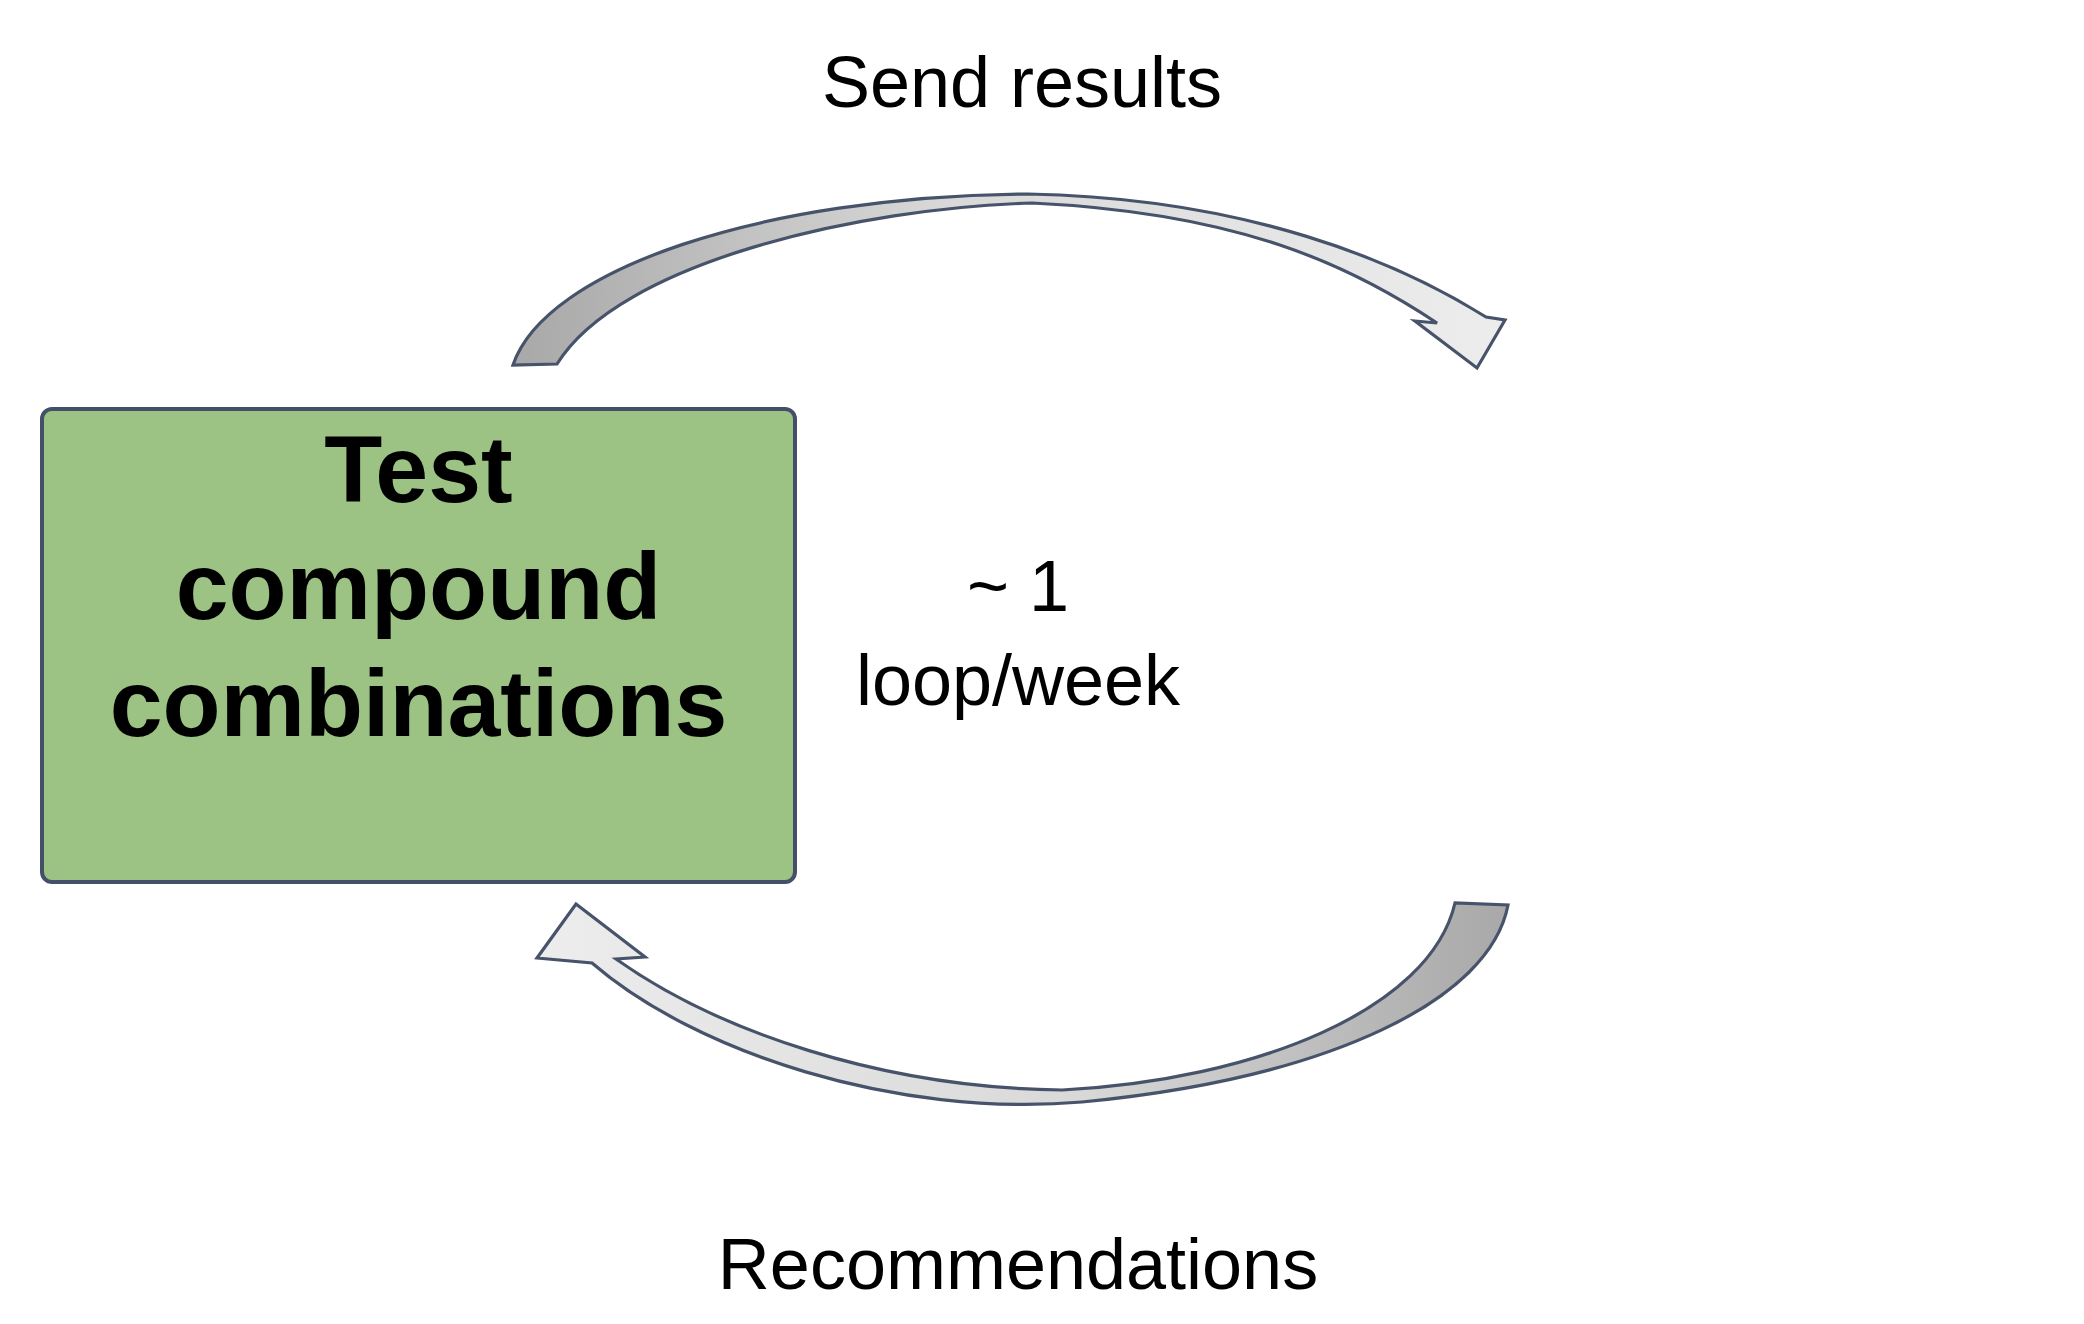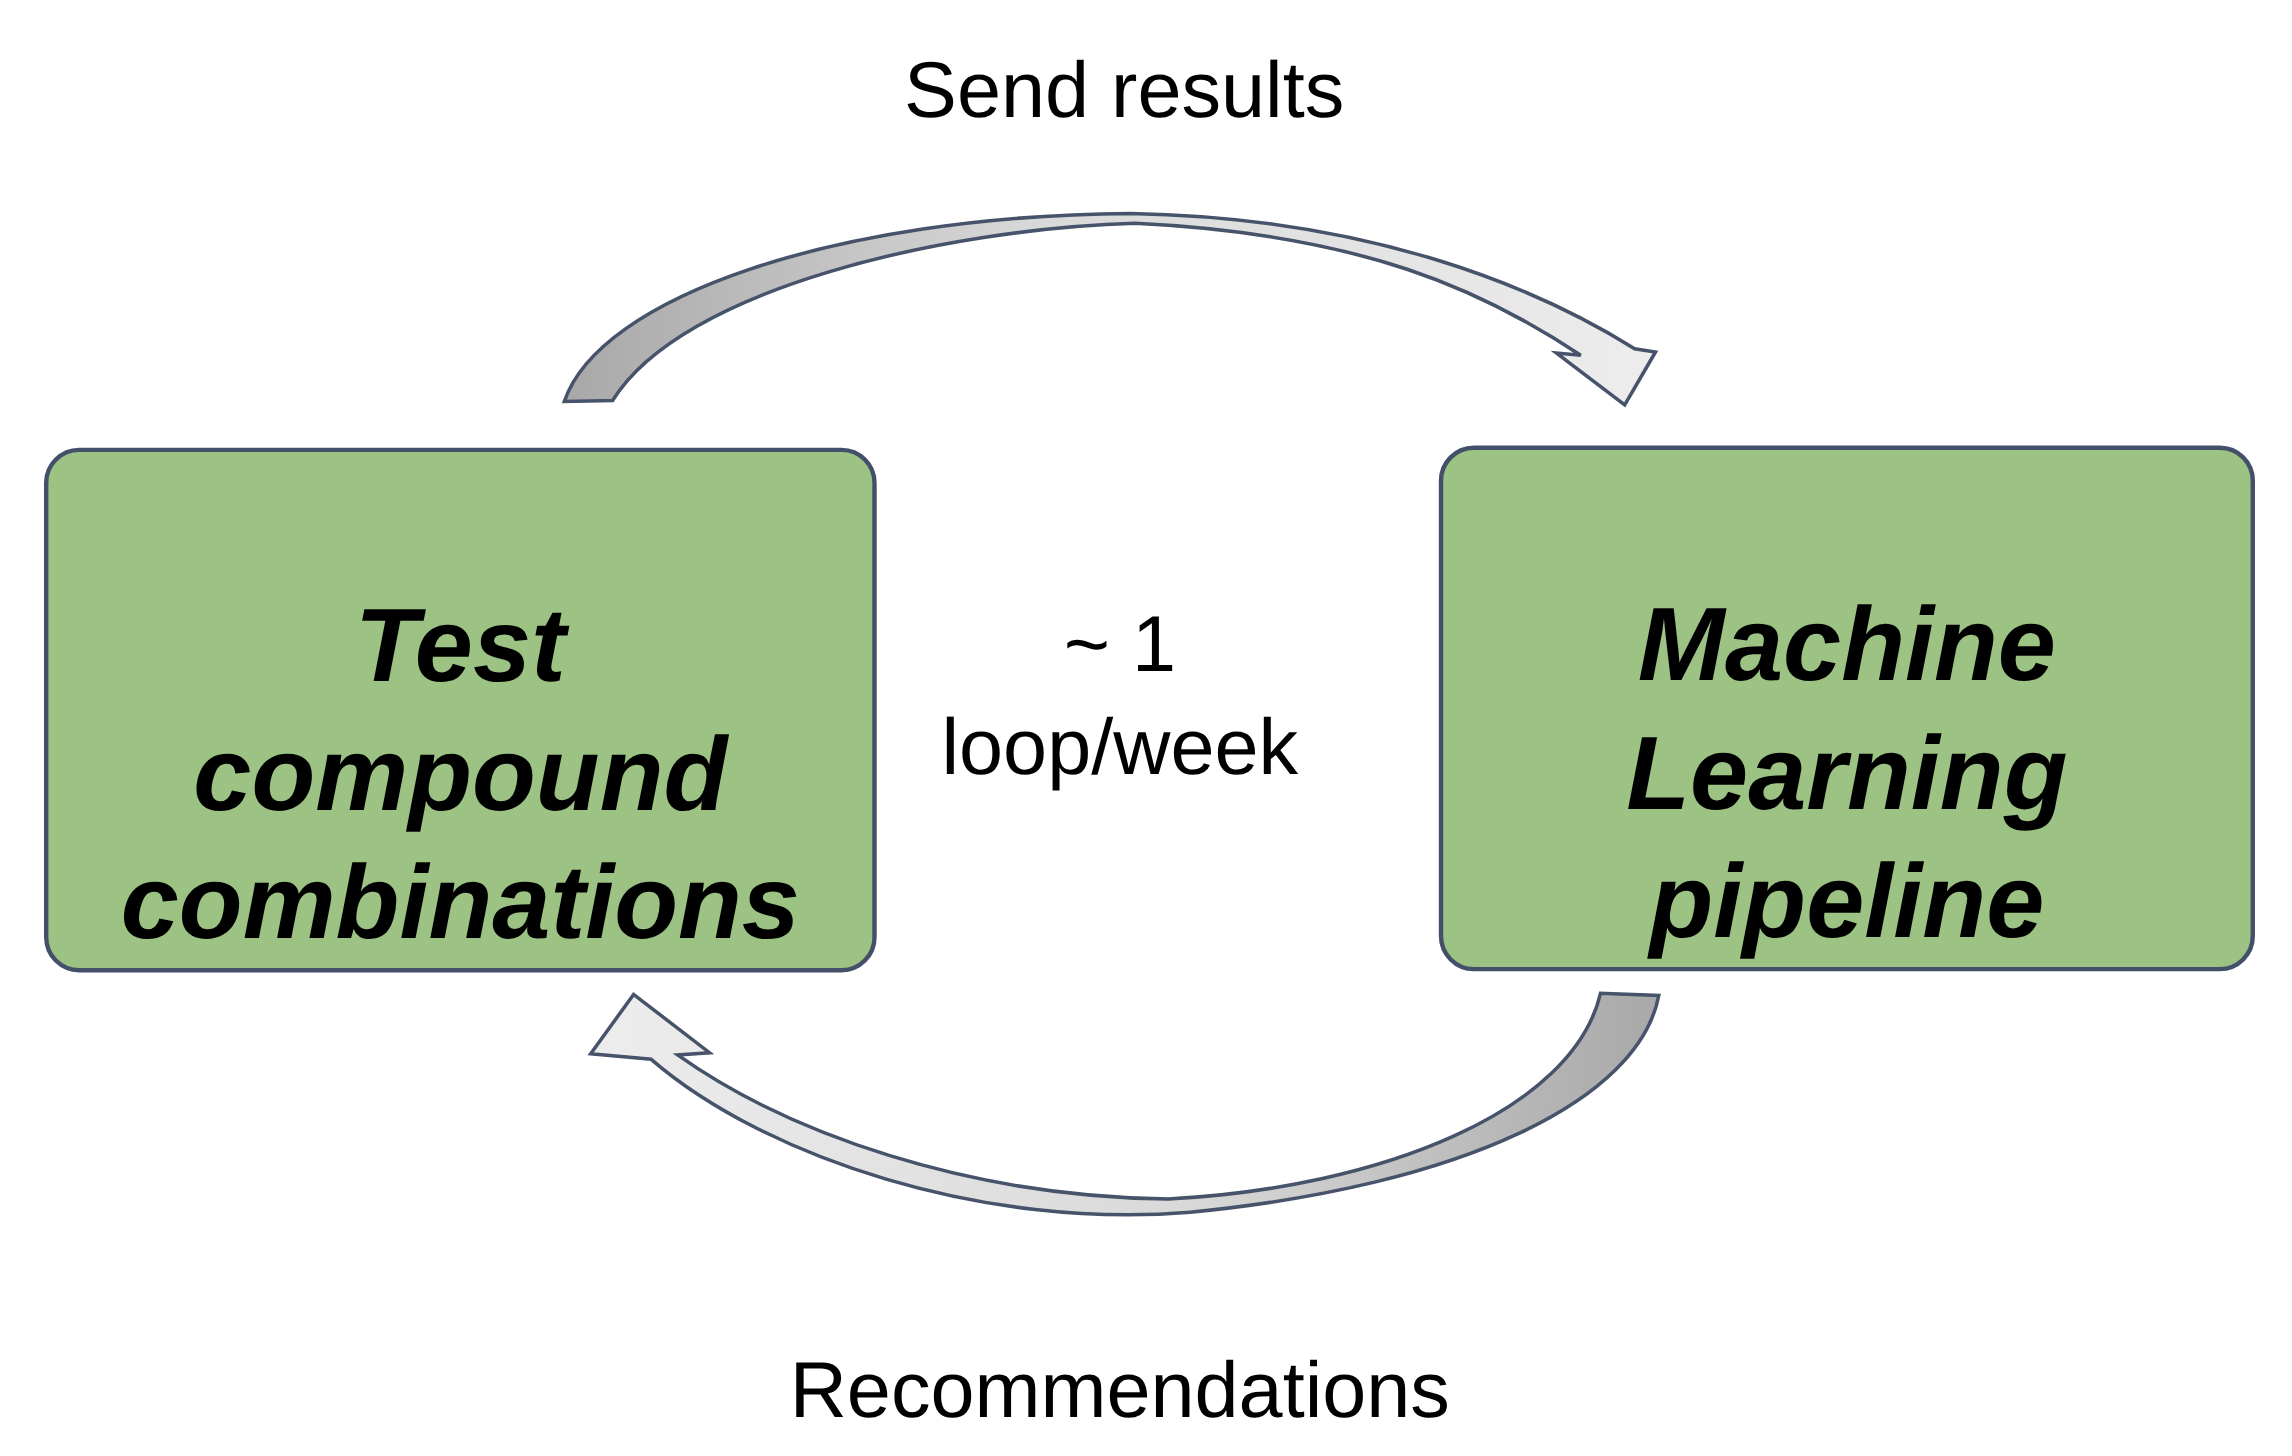--- a/index.html
+++ b/index.html
@@ -25,26 +25,25 @@
   .arrow-layer{position:absolute;left:0;top:0;width:2084px;height:1324px;}
   .arrow-path{
     stroke:var(--arrow-outline);
     stroke-width:3.2;
     stroke-linejoin:miter;
   }
   .node{
     position:absolute;
     background:var(--node-fill);
     border:4px solid var(--node-border);
-    border-radius:32px;
+    border-radius:12px;
     display:flex;
-    align-items:flex-end;
+    align-items:flex-start;
     justify-content:center;
     text-align:center;
-    font-style:italic;
   }
   .node-label{
     font-size:95px;
     font-weight:bold;
     line-height:1.23;
     white-space:pre-line;
   }
   .node-left{left:40px;top:407px;width:757px;height:477px;}
   .node-right{left:1308px;top:405px;width:742px;height:478px;}
   .flow-label{
@@ -105,21 +104,16 @@
 
   <div class="node node-left">
     <div class="node-label">Test
 compound
 combinations</div>
   </div>
 
   <div class="flow-label label-center">~ 1
 loop/week</div>
 
-  <div class="node node-right">
-    <div class="node-label">Machine
-Learning
-pipeline</div>
-  </div>
 
   <div class="flow-label label-bottom">Recommendations</div>
 
 </div>
 
 </body></html>

